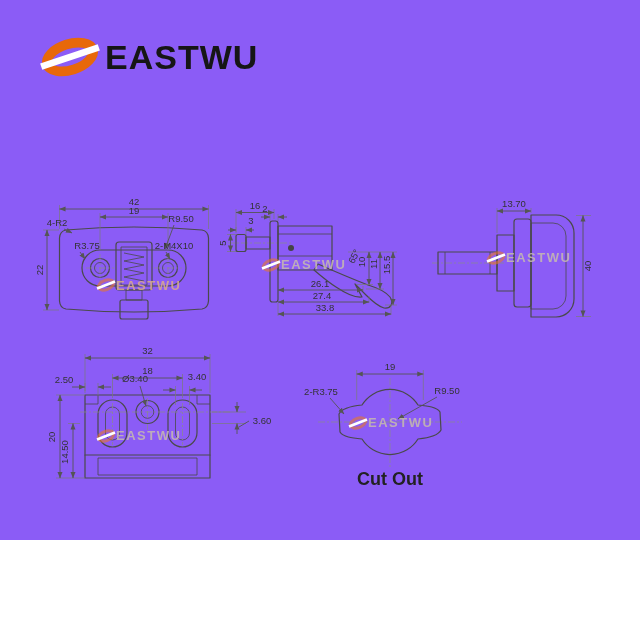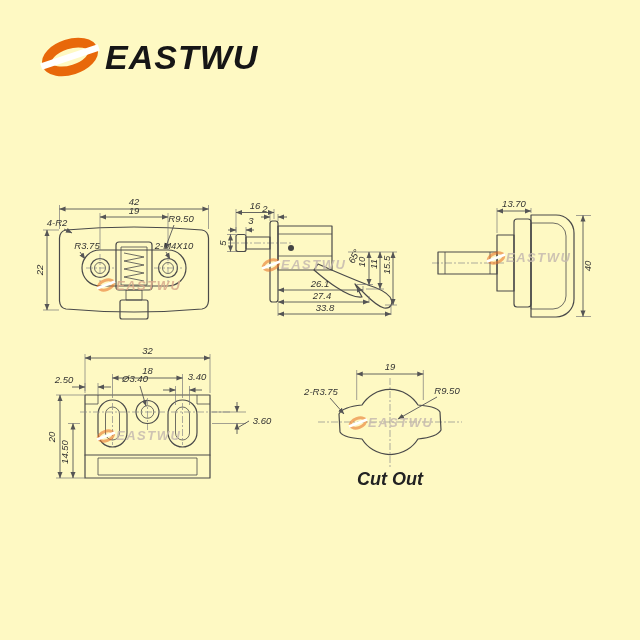--- a/index.html
+++ b/index.html
@@ -1,17 +1,17 @@
 <!DOCTYPE html>
 <html><head>
 <meta charset="utf-8">
 <style>
   html,body { margin:0; padding:0; background:#ffffff; }
-  .canvas { position:relative; width:640px; height:640px; background:#fef9c3; overflow:hidden;
-            font-family:"Liberation Sans", sans-serif;font-style:italic; }
+  .canvas { position:relative; width:640px; height:540px; background:#8b5cf6; overflow:hidden;
+            font-family:"Liberation Sans", sans-serif; }
   .logo { position:absolute; left:40px; top:33px; display:flex; align-items:center; gap:5px; }
   .logo-text { font-size:34px; font-weight:800; letter-spacing:1px; color:#161616;
                font-family:"Liberation Sans", sans-serif; }
   svg.sheet { position:absolute; left:0; top:0; }
   .o1 { stroke:#4a4a4a; stroke-width:1.2; fill:none; stroke-linejoin:round; stroke-linecap:round; }
   .o2 { stroke:#4a4a4a; stroke-width:0.8; fill:none; stroke-linejoin:round; }
   .dim { stroke:#555; stroke-width:0.9; fill:none; }
   .ext { stroke:#7a7a7a; stroke-width:0.7; fill:none; }
   .cl  { stroke:#8a8a8a; stroke-width:0.7; fill:none; stroke-dasharray:7 2 2 2; }
   .t { font-family:"Liberation Sans",sans-serif; font-size:9.5px; fill:#333; text-anchor:middle; }

